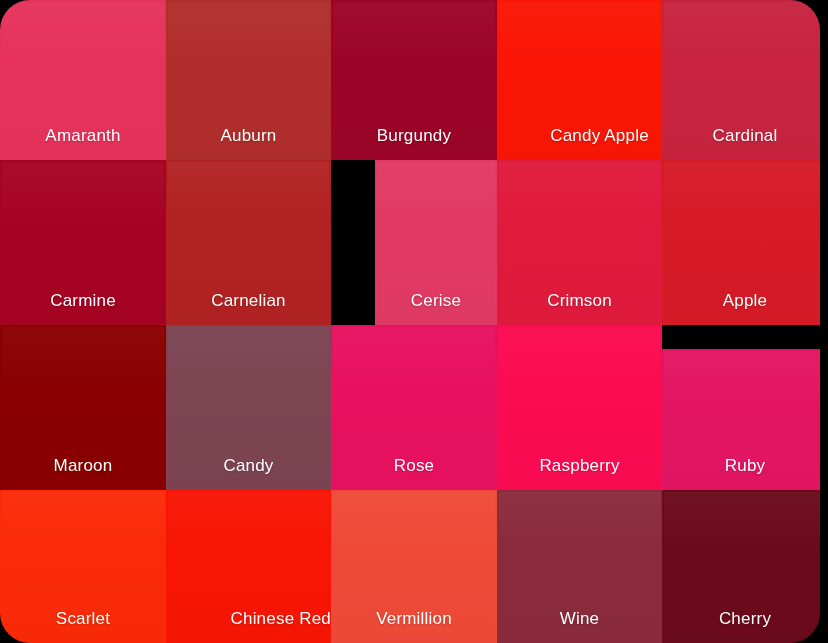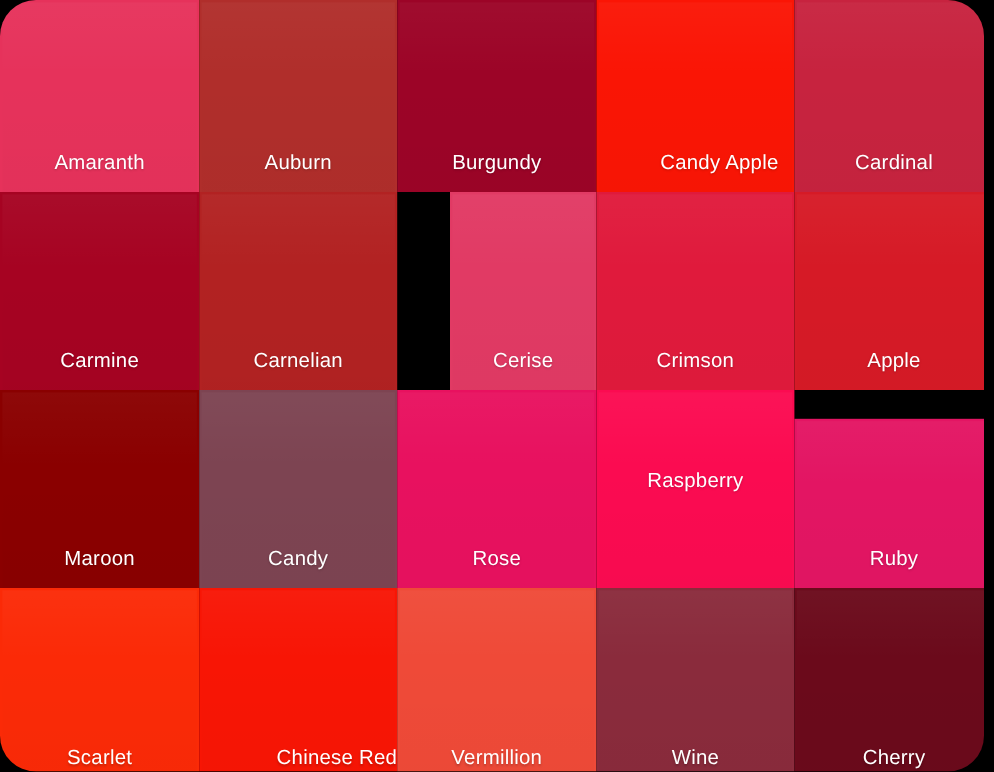--- a/index.html
+++ b/index.html
@@ -49,21 +49,21 @@
     font-size: 17px;
     line-height: 20px;
     letter-spacing: 0.2px;
     text-align: center;
     padding-bottom: 14px;
     white-space: nowrap;
     text-shadow: 0 1px 2px rgba(0,0,0,0.22);
   }
   
   .row-last .swatch-label {
-    padding-bottom: 1px;
+    padding-bottom: 14px;
     margin-top: 36px;
   }
 </style>
 </head>
 <body>
 
 <div id="palette-grid">
     <div class="swatch" style="background: rgb(230, 50, 91);">
       <div class="swatch-inner-shade"></div>
       <div class="swatch-label">Amaranth</div>
@@ -109,21 +109,21 @@
       <div class="swatch-label">Maroon</div>
     </div>
     <div class="swatch" style="background: rgb(125, 68, 82);">
       <div class="swatch-inner-shade"></div>
       <div class="swatch-label">Candy</div>
     </div>
     <div class="swatch" style="background: rgb(232, 17, 95);">
       <div class="swatch-inner-shade"></div>
       <div class="swatch-label">Rose</div>
     </div>
-    <div class="swatch" style="background: rgb(251, 11, 81); align-items: center;">
+    <div class="swatch" style="background: rgb(251, 11, 81);">
       <div class="swatch-inner-shade"></div>
       <div class="swatch-label">Raspberry</div>
     </div>
     <div class="swatch" style="background: rgb(227, 21, 99); margin-top: 24px;">
       <div class="swatch-inner-shade"></div>
       <div class="swatch-label">Ruby</div>
     </div>
     <div class="swatch row-last" style="background: rgb(251, 42, 7);">
       <div class="swatch-inner-shade"></div>
       <div class="swatch-label">Scarlet</div>

